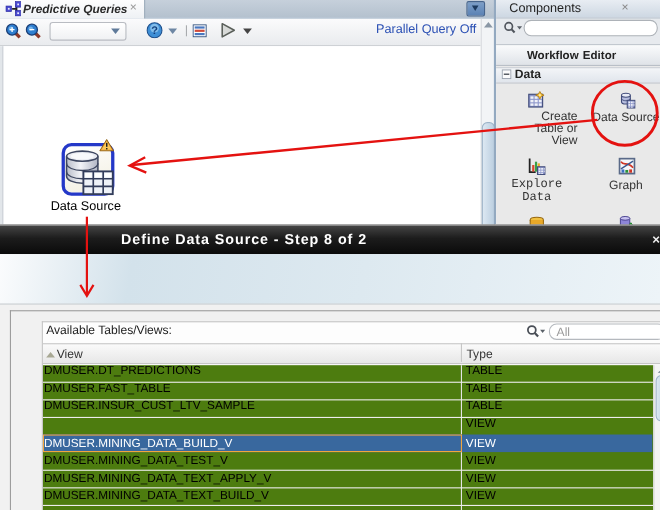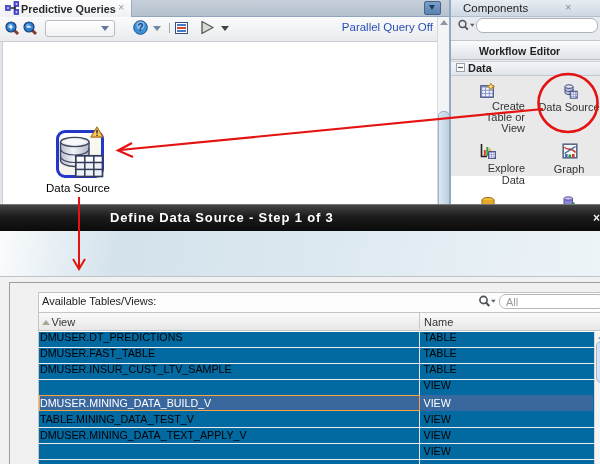--- a/index.html
+++ b/index.html
@@ -17,21 +17,21 @@
   <div class="abs" style="left:0;top:0;width:131px;height:17px;background:linear-gradient(#fdfdfe,#eef1f4);border-right:1px solid #9eadbc;"></div>
   <svg class="abs" style="left:3px;top:1px;" width="16" height="14" viewBox="0 0 16 14">
     <path d="M8 7 H12 M12 3 V11" stroke="#222" stroke-width="1.6" fill="none"></path>
     <rect x="2.5" y="4.5" width="5" height="5" fill="#4a4ad0" stroke="#2a2aa0" stroke-width="0.6"></rect>
     <rect x="11" y="0.5" width="5" height="5" fill="#4a4ad0" stroke="#2a2aa0" stroke-width="0.6"></rect>
     <rect x="11" y="8.5" width="5" height="5" fill="#4a4ad0" stroke="#2a2aa0" stroke-width="0.6"></rect>
     <rect x="4.2" y="6.2" width="1.6" height="1.6" fill="#e8e8ff"></rect>
     <rect x="12.7" y="2.2" width="1.6" height="1.6" fill="#e8e8ff"></rect>
     <rect x="12.7" y="10.2" width="1.6" height="1.6" fill="#e8e8ff"></rect>
   </svg>
-  <div class="abs" style="left:21px;top:2.5px;font-size:10.8px;font-weight:bold;color:#2a2a2a;">Predictive Queries</div>
+  <div class="abs" style="left:21px;top:2.5px;font-size:10.8px;font-style:italic;font-weight:bold;color:#2a2a2a;">Predictive Queries</div>
   <div class="abs" style="left:118px;top:1px;font-size:11px;color:#9a9a9a;">×</div>
 
   <div class="abs" style="left:424px;top:1px;width:15px;height:12px;background:linear-gradient(#7d9fc8,#5b82b4);border:1px solid #46648c;border-radius:2px;">
     <div class="abs" style="left:4px;top:3px;width:0;height:0;border-left:3.5px solid transparent;border-right:3.5px solid transparent;border-top:5px solid #1d3a5e;"></div>
   </div>
 
   <div class="abs" style="left:0;top:17px;width:437px;height:24px;background:linear-gradient(#fbfbfc,#e9ebee);border-bottom:1px solid #c9ccd1;"></div>
 
   <svg class="abs" style="left:5px;top:21px;" width="15" height="15" viewBox="0 0 15 15">
     <line x1="9" y1="9" x2="13" y2="13" stroke="#8c3a2a" stroke-width="3"></line>
@@ -112,21 +112,21 @@
   </svg>
 
   <svg class="abs" style="left:90px;top:126px;" width="14" height="12" viewBox="0 0 16 14">
     <path d="M8 1 L15.3 13 H0.7 Z" fill="#f2a93b" stroke="#8a5c10" stroke-width="1" stroke-linejoin="round"></path>
     <path d="M8 3.2 L13 11.5 H3 Z" fill="#fbc95c"></path>
     <rect x="7.3" y="4.5" width="1.5" height="4.2" fill="#1a1a1a"></rect>
     <rect x="7.3" y="10" width="1.5" height="1.5" fill="#1a1a1a"></rect>
   </svg>
   <div class="abs" style="left:0px;top:182px;width:156px;text-align:center;font-size:11.5px;color:#000;"><span style="margin-left:0px;">Data Source</span></div>
 
-  <div class="abs" style="left:451px;top:0;width:149px;height:176px;background:#e9e9e9;">
+  <div class="abs" style="left:451px;top:0;width:149px;height:204px;background:#e9e9e9;">
 
     <div class="abs" style="left:0;top:0;width:149px;height:16px;background:linear-gradient(#e8edf3,#cdd7e2);border-bottom:1px solid #b3bfcc;"></div>
     <div class="abs" style="left:12px;top:2px;font-size:11.5px;color:#222;">Components</div>
     <div class="abs" style="left:114px;top:1px;font-size:11px;color:#8a8a8a;">×</div>
 
     <div class="abs" style="left:0;top:17px;width:149px;height:23px;background:#e7eaee;"></div>
     <svg class="abs" style="left:6px;top:19px;" width="20" height="13" viewBox="0 0 20 13">
       <circle cx="5.5" cy="5" r="3.4" fill="none" stroke="#50555d" stroke-width="1.5"></circle>
       <line x1="8.1" y1="7.7" x2="10.8" y2="10.6" stroke="#50555d" stroke-width="1.9"></line>
       <path d="M13 4.8 l4.6 0 l-2.3 3 Z" fill="#5a6068"></path>
@@ -189,21 +189,21 @@
         <rect x="9.7" y="9.7" width="1.6" height="1.6"></rect>
           <rect x="12" y="9.7" width="1.6" height="1.6"></rect>
           <rect x="14.3" y="9.7" width="0.8" height="1.6"></rect>
         <rect x="9.7" y="12" width="1.6" height="1.6"></rect>
           <rect x="12" y="12" width="1.6" height="1.6"></rect>
           <rect x="14.3" y="12" width="0.8" height="1.6"></rect>
         <rect x="9.7" y="14.3" width="1.6" height="0.8"></rect>
           <rect x="12" y="14.3" width="1.6" height="0.8"></rect>
       </g>
     </svg>
-    <div class="abs" style="left:0px;top:163px;width:74px;text-align:right;font-size:11px;color:#333;line-height:11.5px;">Explore<br>Data</div>
+    <div class="abs" style="left:0px;top:163px;width:74px;text-align:center;font-size:11px;color:#333;line-height:11.5px;font-family:Liberation Mono, monospace;">Explore<br>Data</div>
 
     <svg class="abs" style="left:111px;top:143px;" width="16" height="16" viewBox="0 0 16 16">
       <rect x="1.2" y="1.2" width="13.6" height="13.6" fill="#f6f8fa" stroke="#5a6a88" stroke-width="1.6"></rect>
       <path d="M2.5 4 C5 8.5 8 3 13.5 9.5" fill="none" stroke="#d03828" stroke-width="1.5"></path>
       <path d="M2.5 10.5 L13.5 3.5" fill="none" stroke="#3a5a90" stroke-width="1.3"></path>
       <rect x="3" y="11" width="2.6" height="3" fill="#3a6fc0"></rect>
       <rect x="6.5" y="11.5" width="2.6" height="2.5" fill="#2a9038"></rect>
       <rect x="10" y="11" width="2.6" height="3" fill="#d03828"></rect>
     </svg>
     <div class="abs" style="left:84px;top:163px;width:68px;text-align:center;font-size:11px;color:#333;">Graph</div>
@@ -215,21 +215,21 @@
     <svg class="abs" style="left:111px;top:196px;" width="16" height="16" viewBox="0 0 16 16">
       <path d="M2 2.5 V8 C2 9.2 4 10.2 6.3 10.2 C8.6 10.2 10.5 9.2 10.5 8 V2.5" fill="#8e86d8" stroke="#4a4390" stroke-width="0.9"></path>
       <ellipse cx="6.3" cy="2.5" rx="4.3" ry="1.7" fill="#c8c2f0" stroke="#4a4390" stroke-width="0.9"></ellipse>
       <path d="M7.5 11.5 L11.5 6.5 L15.5 11.5 Z" fill="#2fc53f" stroke="#0f7a1f" stroke-width="0.8"></path>
       <path d="M10 11 h3 v4.5 h-3 Z" fill="#2fc53f" stroke="#0f7a1f" stroke-width="0.8"></path>
     </svg>
   </div>
 </div>
 
 <div class="abs" style="left:0;top:204px;width:600px;height:26px;background:linear-gradient(#454545,#1c1c1c 45%,#0a0a0a);border-top:1px solid #777;">
-  <div class="abs" style="left:110px;top:5px;font-size:13px;font-weight:bold;letter-spacing:0.85px;color:#fff;">Define Data Source - Step 1 of 3</div>
+  <div class="abs" style="left:110px;top:5px;font-size:13px;font-weight:bold;letter-spacing:0.85px;color:#fff;">Define Data Source - Step 8 of 2</div>
   <div class="abs" style="left:593px;top:6px;font-size:12px;font-weight:bold;color:#f0f0f0;">×</div>
 </div>
 
 <div class="abs" style="left:0;top:231px;width:600px;height:45px;background:linear-gradient(100deg,#fbfcfd 0%,#d3e2eb 20%,#dde9f0 55%,#edf4f8 100%);border-bottom:1px solid #bfc6cb;"></div>
 <div class="abs" style="left:0;top:277px;width:600px;height:187px;background:#f1f1f1;"></div>
 <div class="abs" style="left:9px;top:282px;width:591px;height:1px;background:#9d9d9d;"></div>
 <div class="abs" style="left:9px;top:282px;width:1px;height:182px;background:#9d9d9d;"></div>
 
 <div class="abs" style="left:38px;top:292px;width:569px;height:172px;background:#fdfdfd;border:1px solid #c4c4c4;border-bottom:none;overflow:hidden;">
   <div class="abs" style="left:3px;top:2px;font-size:11px;color:#222;">Available Tables/Views:</div>
@@ -239,46 +239,47 @@
     <line x1="8.2" y1="7.8" x2="11.2" y2="11" stroke="#4a4f57" stroke-width="2"></line>
     <path d="M13 4.8 l4.6 0 l-2.3 3 Z" fill="#5a6068"></path>
   </svg>
   <div class="abs" style="left:460px;top:0.5px;width:104px;height:13px;background:#fff;border:1px solid #b5b9be;border-radius:7px;"></div>
   <div class="abs" style="left:467px;top:2.5px;font-size:11px;color:#9a9a9a;">All</div>
 
   <div class="abs" style="left:0;top:19px;width:569px;height:17px;background:linear-gradient(#fafafa,#e7e7e7);border-top:1px solid #c6c6c6;border-bottom:1px solid #c6c6c6;"></div>
   <div class="abs" style="left:3px;top:26.5px;width:0;height:0;border-left:4px solid transparent;border-right:4px solid transparent;border-bottom:5px solid #a8a894;"></div>
   <div class="abs" style="left:12.5px;top:23px;font-size:11px;color:#333;">View</div>
   <div class="abs" style="left:380px;top:19px;width:1px;height:17px;background:#c6c6c6;"></div>
-  <div class="abs" style="left:385px;top:23px;font-size:11px;color:#333;">Name</div>
-
-  <div class="abs" style="left:0;top:38.5px;width:555px;height:134px;background:#0369a1;font-size:10.7px;color:#000;">
+  <div class="abs" style="left:385px;top:23px;font-size:11px;color:#333;">Type</div>
+
+  <div class="abs" style="left:0;top:38.5px;width:555px;height:134px;background:#4d7c0f;font-size:10.7px;color:#000;">
     <div class="abs" style="left:380px;top:0;width:1px;height:134px;background:#e4e4e4;"></div>
     <div class="abs" style="left:0;top:15px;width:555px;height:1px;background:#ededed;"></div>
     <div class="abs" style="left:0;top:31px;width:555px;height:1px;background:#ededed;"></div>
     <div class="abs" style="left:0;top:47px;width:555px;height:1px;background:#ededed;"></div>
     <div class="abs" style="left:0;top:95px;width:555px;height:1px;background:#ededed;"></div>
     <div class="abs" style="left:0;top:111px;width:555px;height:1px;background:#ededed;"></div>
     <div class="abs" style="left:0;top:127px;width:555px;height:1px;background:#ededed;"></div>
     <div class="abs" style="left:1px;top:-1px;">DMUSER.DT_PREDICTIONS</div>
       <div class="abs" style="left:384.5px;top:-1px;">TABLE</div>
     <div class="abs" style="left:1px;top:15px;">DMUSER.FAST_TABLE</div>
       <div class="abs" style="left:384.5px;top:15px;">TABLE</div>
     <div class="abs" style="left:1px;top:31px;">DMUSER.INSUR_CUST_LTV_SAMPLE</div>
       <div class="abs" style="left:384.5px;top:31px;">TABLE</div>
       <div class="abs" style="left:384.5px;top:47.5px;">VIEW</div>
 
     <div class="abs" style="left:0px;top:63px;width:554px;height:16px;background:#39689e;"></div>
     <div class="abs" style="left:0px;top:63px;width:381px;height:16px;background:#39689e;border:1px solid #f0a640;box-sizing:border-box;"></div>
     <div class="abs" style="left:1px;top:65px;color:#fff;">DMUSER.MINING_DATA_BUILD_V</div>
       <div class="abs" style="left:384.5px;top:65px;color:#fff;">VIEW</div>
-    <div class="abs" style="left:1px;top:81px;">TABLE.MINING_DATA_TEST_V</div>
+    <div class="abs" style="left:1px;top:81px;">DMUSER.MINING_DATA_TEST_V</div>
       <div class="abs" style="left:384.5px;top:81px;">VIEW</div>
     <div class="abs" style="left:1px;top:97px;">DMUSER.MINING_DATA_TEXT_APPLY_V</div>
       <div class="abs" style="left:384.5px;top:97px;">VIEW</div>
+    <div class="abs" style="left:1px;top:113px;">DMUSER.MINING_DATA_TEXT_BUILD_V</div>
       <div class="abs" style="left:384.5px;top:113px;">VIEW</div>
   </div>
 
   <div class="abs" style="left:555px;top:38.5px;width:14px;height:134px;background:#f4f4f4;border-left:1px solid #d8d8d8;"></div>
   <div class="abs" style="left:559px;top:40.5px;width:0;height:0;border-left:4px solid transparent;border-right:4px solid transparent;border-bottom:5px solid #8a97a5;"></div>
   <div class="abs" style="left:557px;top:48px;width:10px;height:40px;background:linear-gradient(to right,#dce8f2,#b6cbde);border:1px solid #9db4c9;border-radius:5px;"></div>
 </div>
 
 <svg class="abs" style="left:0;top:0;pointer-events:none;" width="600" height="464" viewBox="0 0 600 464">
   <ellipse cx="568" cy="103" rx="29.5" ry="29" fill="none" stroke="#e41210" stroke-width="2.6"></ellipse>

